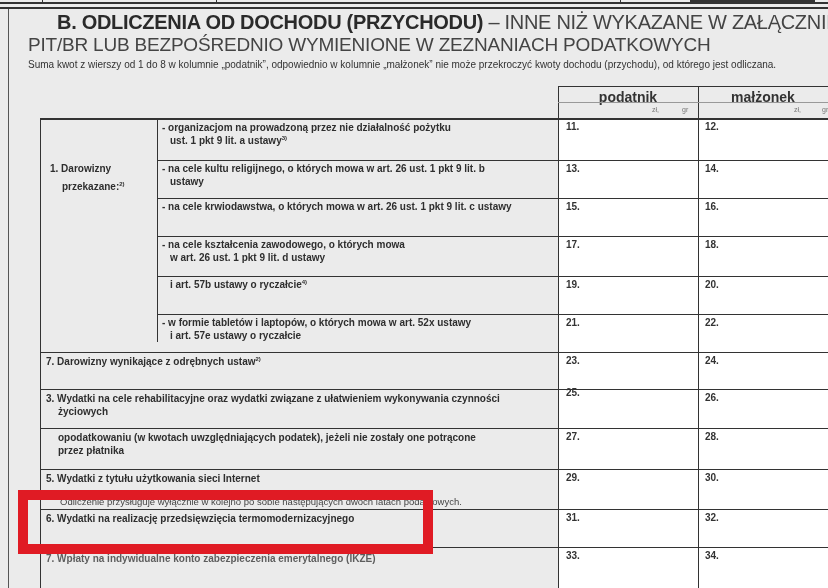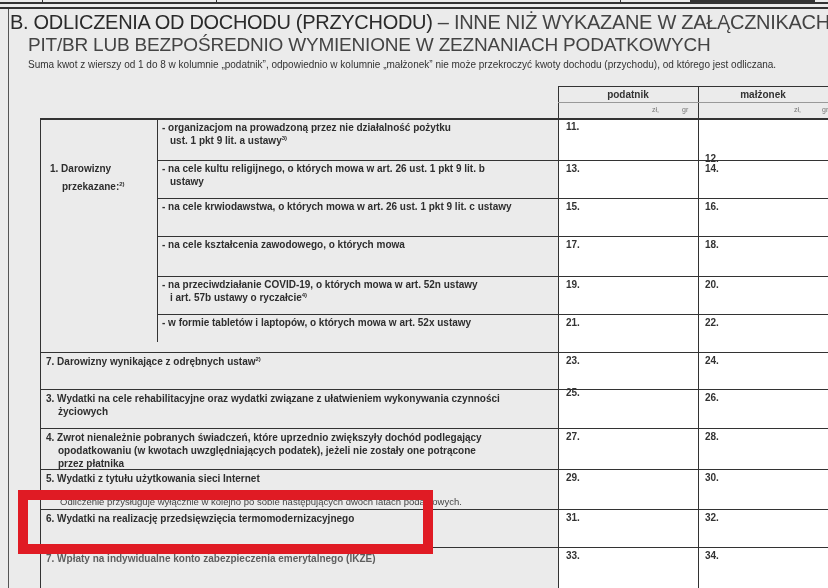--- a/index.html
+++ b/index.html
@@ -10,32 +10,32 @@
     .top-strip { position:absolute; left:0; top:0; width:828px; height:11px; background:#ebebeb; }
     .top-strip .rule1 { position:absolute; left:0; right:0; top:2px; height:2px; background:#333; }
     .top-strip .rule2 { position:absolute; left:0; right:0; top:7px; height:2px; background:#333; }
     .top-strip .tick { position:absolute; top:0; width:1px; height:4px; background:#333; }
     .top-strip .seg { position:absolute; top:0; height:2px; background:#333; }
     .left-rule { position:absolute; left:8px; top:9px; width:1px; height:579px; background:#555; }
     .title {
       position:absolute; left:10px; top:11px; font-size:20px; line-height:22px;
       color:#2a2a2a; white-space:nowrap; letter-spacing:-0.3px;
     }
-    .title b { font-weight:normal; }
+    .title b { font-weight:bold;padding-left:47px; }
     .title .rest { font-weight:normal; color:#444; }
     .subtitle {
       position:absolute; left:28px; top:34px; font-size:19px; line-height:22px; color:#444; white-space:nowrap; letter-spacing:-0.2px;
     }
     .note {
       position:absolute; left:28px; top:58px; width:800px; font-size:10px; line-height:13px; color:#333;
     }
     .hline { position:absolute; height:1px; background:#333; }
     .vline { position:absolute; width:1px; background:#333; }
     .cell-white { position:absolute; background:#ffffff; }
-    .hdr { position:absolute; font-size:10px; font-weight:bold; color:#333; text-align:center; }
+    .hdr { position:absolute; font-size:14px; font-weight:bold; color:#333; text-align:center; }
     .unit { position:absolute; font-size:7px; color:#777; }
     .num { position:absolute; font-size:10px; font-weight:bold; color:#333;text-align:center; }
     .lbl { position:absolute; font-size:10px; font-weight:bold; color:#2e2e2e; line-height:13px; }
     .lbl sup { font-size:6px; vertical-align:top; position:relative; top:-2px; }
     .small-note { position:absolute; font-size:9.5px; color:#444; white-space:nowrap; }
     .red-box {
       position:absolute; left:18px; top:490px; width:395px; height:44px;
       border:10px solid #e01b24; background:transparent;
     }
     .faded { opacity:0.75; }
@@ -99,46 +99,46 @@
   <div>- organizacjom na prowadzoną przez nie działalność pożytku</div>
   <div style="padding-left:8px;"><span>ust. 1 pkt 9 lit. a ustawy</span><sup>3)</sup></div>
 </div>
 <div class="lbl" style="left:162px; top:162px;">
   <div>- na cele kultu religijnego, o których mowa w art. 26 ust. 1 pkt 9 lit. b</div>
   <div style="padding-left:8px;">ustawy</div>
 </div>
 <div class="lbl" style="left:162px; top:200px;">- na cele krwiodawstwa, o których mowa w art. 26 ust. 1 pkt 9 lit. c ustawy</div>
 <div class="lbl" style="left:162px; top:238px;">
   <div>- na cele kształcenia zawodowego, o których mowa</div>
+  <div style="padding-left:8px;">w art. 26 ust. 1 pkt 9 lit. d ustawy</div>
 </div>
 <div class="lbl" style="left:162px; top:278px;">
-  <div>- na przeciwdziałanie COVID-19, o których mowa w art. 52n ustawy</div>
   <div style="padding-left:8px;"><span>i art. 57b ustawy o ryczałcie</span><sup>4)</sup></div>
 </div>
 <div class="lbl" style="left:162px; top:316px;">
   <div>- w formie tabletów i laptopów, o których mowa w art. 52x ustawy</div>
+  <div style="padding-left:8px;">i art. 57e ustawy o ryczałcie</div>
 </div>
 
 <div class="lbl" style="left:46px; top:355px;"><span>7. Darowizny wynikające z odrębnych ustaw</span><sup>2)</sup></div>
 <div class="lbl" style="left:46px; top:392px;">
   <div>3. Wydatki na cele rehabilitacyjne oraz wydatki związane z ułatwieniem wykonywania czynności</div>
   <div style="padding-left:12px;">życiowych</div>
 </div>
 <div class="lbl" style="left:46px; top:431px;">
-  <div>4. Zwrot nienależnie pobranych świadczeń, które uprzednio zwiększyły dochód podlegający</div>
   <div style="padding-left:12px;">opodatkowaniu (w kwotach uwzględniających podatek), jeżeli nie zostały one potrącone</div>
   <div style="padding-left:12px;">przez płatnika</div>
 </div>
 <div class="lbl" style="left:46px; top:472px;">5. Wydatki z tytułu użytkowania sieci Internet</div>
 <div class="small-note" style="left:60px; top:496px;">Odliczenie przysługuje wyłącznie w kolejno po sobie następujących dwóch latach podatkowych.</div>
 <div class="lbl" style="left:46px; top:512px;">6. Wydatki na realizację przedsięwzięcia termomodernizacyjnego</div>
 <div class="lbl faded" style="left:46px; top:552px;">7. Wpłaty na indywidualne konto zabezpieczenia emerytalnego (IKZE)</div>
 
 <div class="num" style="left:566px; top:121px;">11.</div>
-<div class="num" style="left:705px; top:121px;margin-top:32px;">12.</div>
+<div class="num" style="left:705px; top:121px;">12.</div>
 <div class="num" style="left:566px; top:163px;">13.</div>
 <div class="num" style="left:705px; top:163px;">14.</div>
 <div class="num" style="left:566px; top:201px;">15.</div>
 <div class="num" style="left:705px; top:201px;">16.</div>
 <div class="num" style="left:566px; top:239px;">17.</div>
 <div class="num" style="left:705px; top:239px;">18.</div>
 <div class="num" style="left:566px; top:279px;">19.</div>
 <div class="num" style="left:705px; top:279px;">20.</div>
 <div class="num" style="left:566px; top:317px;">21.</div>
 <div class="num" style="left:705px; top:317px;">22.</div>

